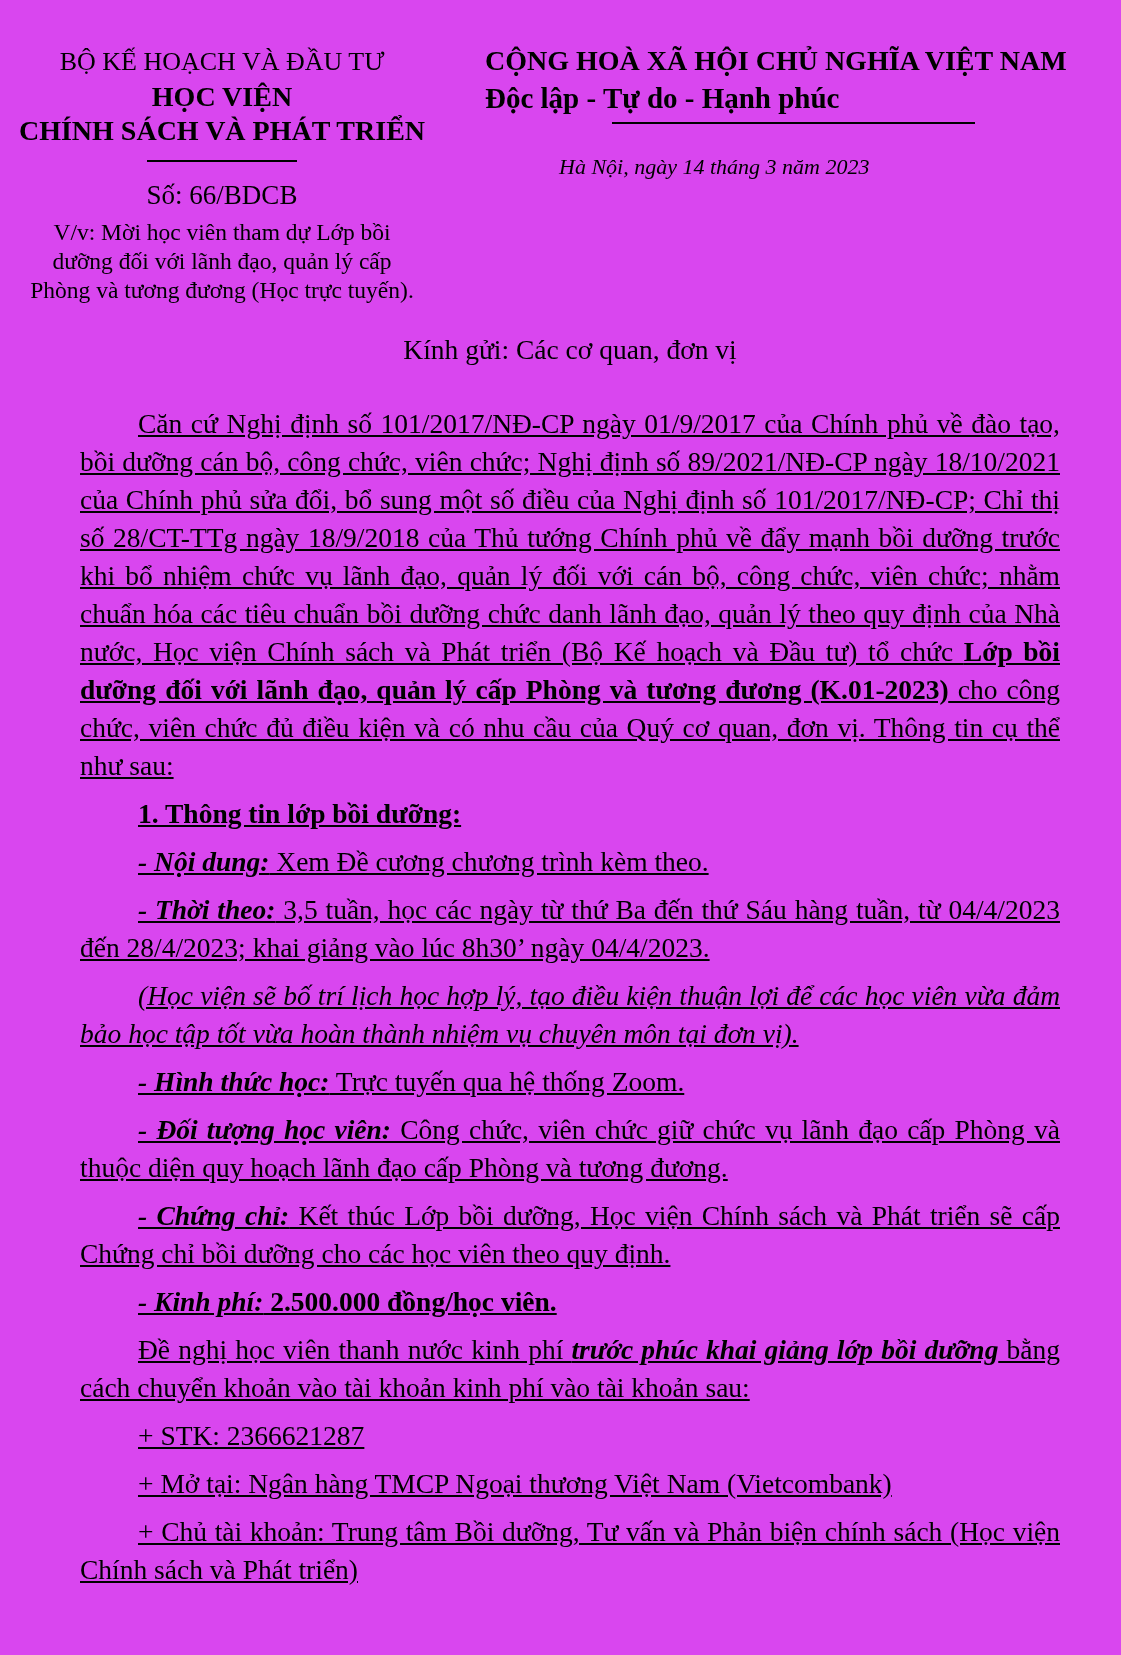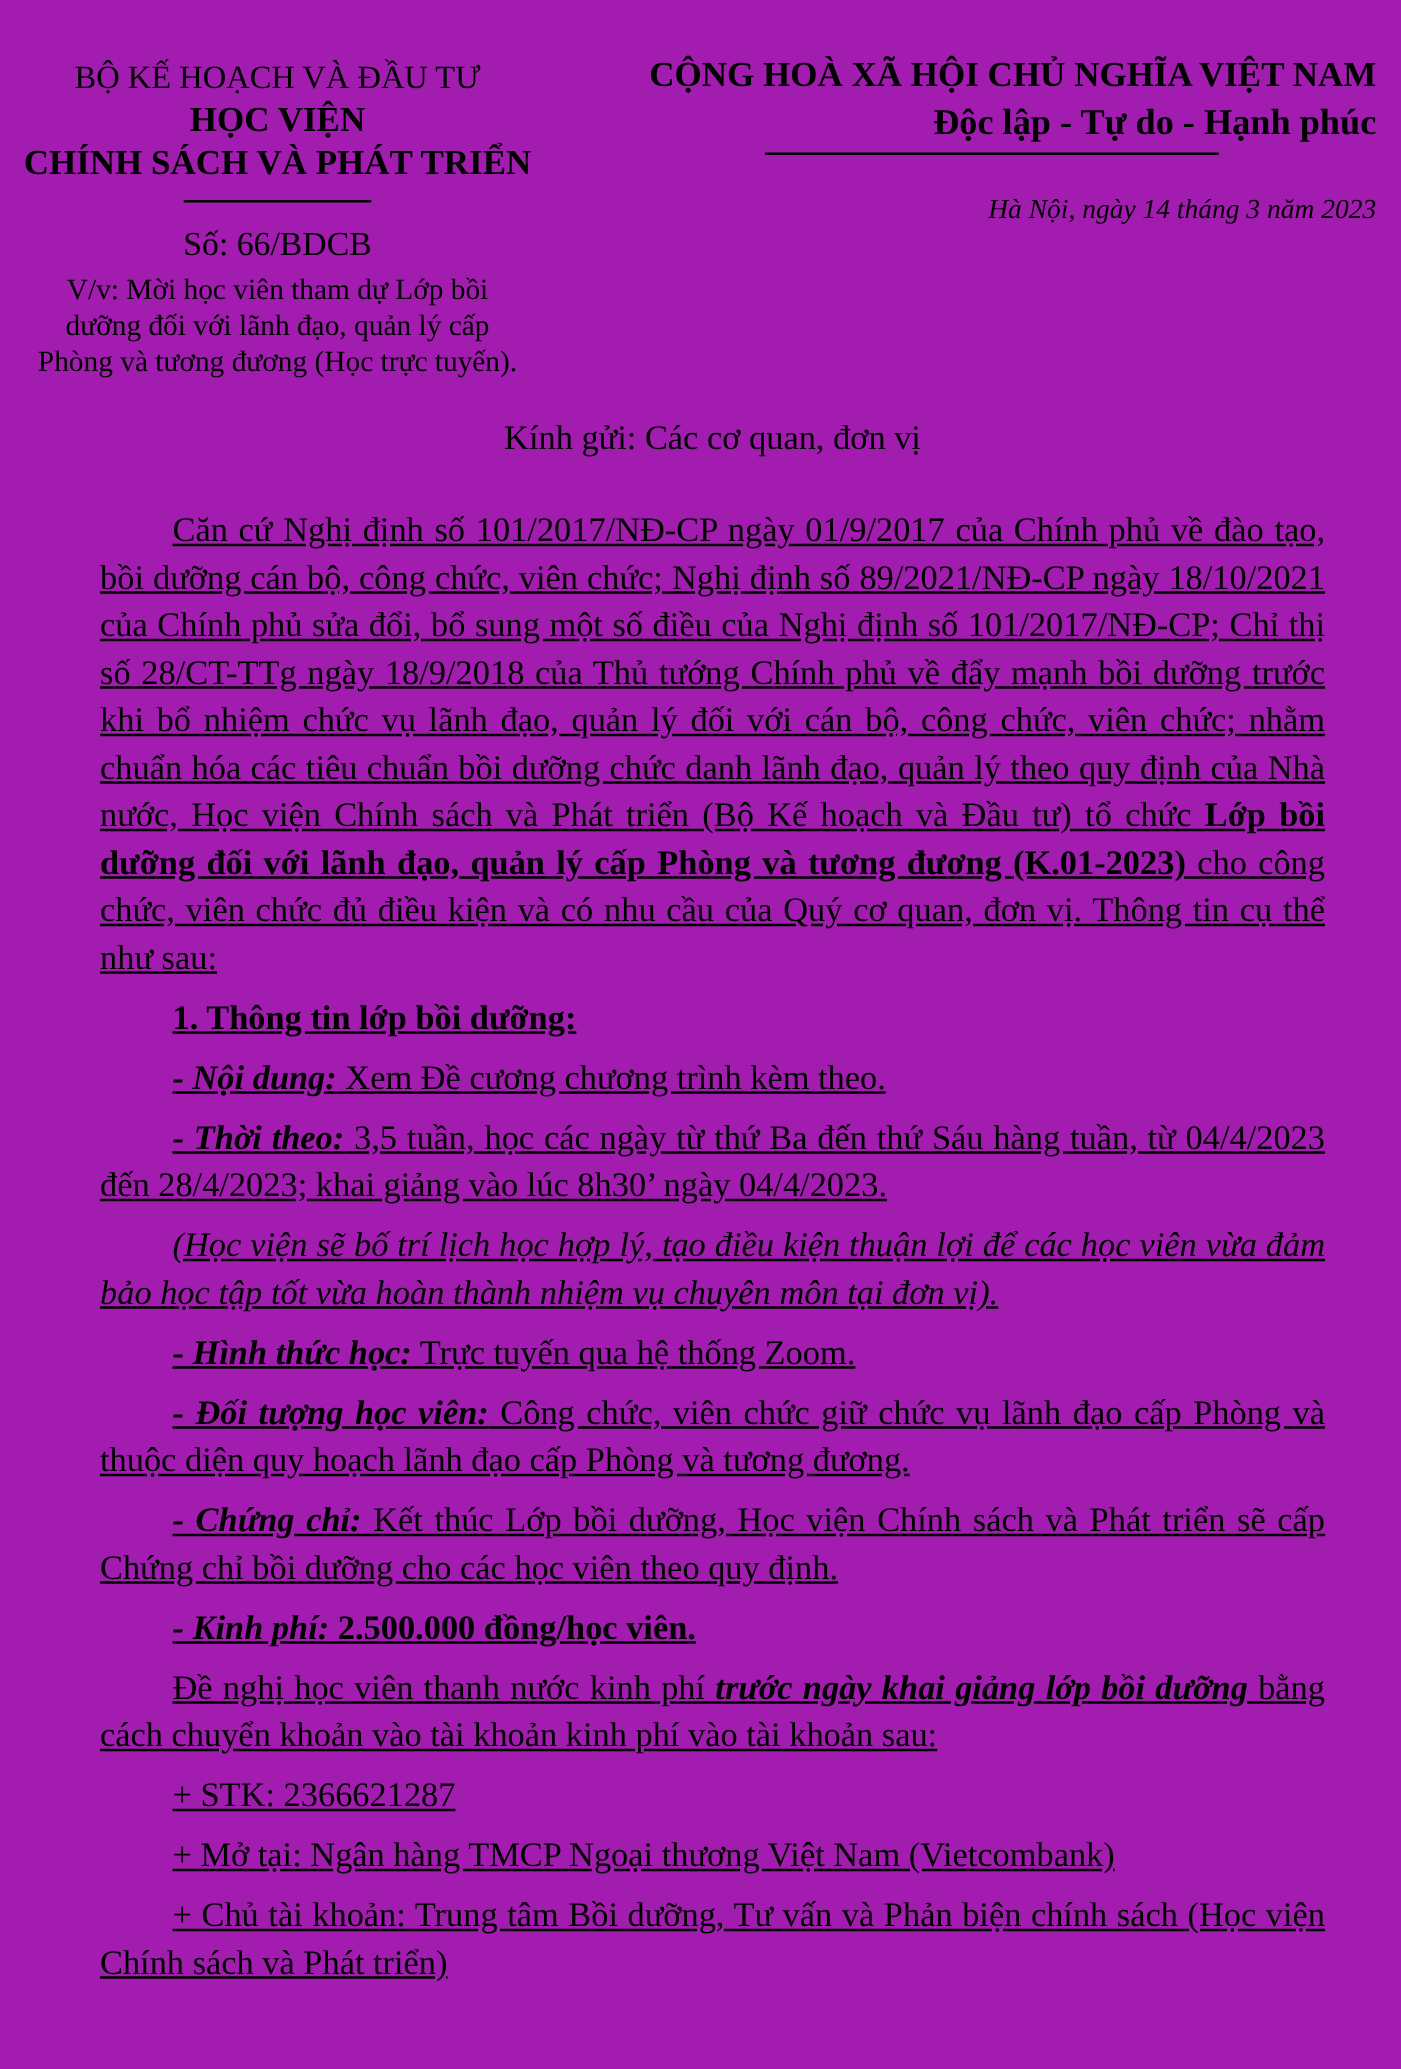--- a/index.html
+++ b/index.html
@@ -1,28 +1,28 @@
 <!DOCTYPE html>
 <html><head>
 <meta charset="utf-8">
 <style>
   html,body{margin:0;padding:0;background:#fff;}
   .page{
-    position:relative;width:1121px;height:1655px;background:#a21caf;color:#000;
+    position:relative;width:1121px;height:1655px;background:#d946ef;color:#000;
     font-family:"Liberation Serif","DejaVu Serif",serif;overflow:hidden;
   }
   .header{display:flex;padding-top:44px;}
   .header-left{width:412px;margin-left:16px;text-align:center;flex:0 0 auto;}
   .ministry{font-size:26px;line-height:36px;white-space:nowrap;}
   .org{font-weight:bold;font-size:28px;line-height:34px;white-space:nowrap;}
   .rule{border-top:2px solid #000;height:0;}
   .rule-left{width:150px;margin:12px auto 0;}
   .doc-number{font-size:27px;line-height:34px;margin-top:16px;}
   .subject{font-size:23.5px;line-height:29px;width:402px;margin:6px auto 0;}
-  .header-right{width:616px;margin-left:57px;text-align:right;flex:0 0 auto;}
+  .header-right{width:616px;margin-left:57px;text-align:left;flex:0 0 auto;}
   .nat1{font-weight:bold;font-size:28px;line-height:34px;white-space:nowrap;}
   .nat2{font-weight:bold;font-size:29px;line-height:40px;white-space:nowrap;}
   .rule-right{width:363px;margin:4px auto 0;}
   .dateline{font-style:italic;font-size:22px;line-height:34px;margin-top:26px;padding-left:74px;white-space:nowrap;}
   .body{padding:0 61px 0 80px;}
   .salutation{text-align:center;font-size:27.5px;line-height:38px;margin-top:26px;margin-bottom:36px;}
   .para{
     font-size:27.5px;line-height:38px;text-align:justify;text-indent:58px;
     margin:0 0 10px 0;
     text-decoration:underline;
@@ -56,19 +56,19 @@
     <div class="salutation">Kính gửi: Các cơ quan, đơn vị</div>
     <p class="para"><span>Căn cứ Nghị định số 101/2017/NĐ-CP ngày 01/9/2017 của Chính phủ về đào tạo, bồi dưỡng cán bộ, công chức, viên chức; Nghị định số 89/2021/NĐ-CP ngày 18/10/2021 của Chính phủ sửa đổi, bổ sung một số điều của Nghị định số 101/2017/NĐ-CP; Chỉ thị số 28/CT-TTg ngày 18/9/2018 của Thủ tướng Chính phủ về đẩy mạnh bồi dưỡng trước khi bổ nhiệm chức vụ lãnh đạo, quản lý đối với cán bộ, công chức, viên chức; nhằm chuẩn hóa các tiêu chuẩn bồi dưỡng chức danh lãnh đạo, quản lý theo quy định của Nhà nước, Học viện Chính sách và Phát triển (Bộ Kế hoạch và Đầu tư) tổ chức </span><span class="b">Lớp bồi dưỡng đối với lãnh đạo, quản lý cấp Phòng và tương đương (K.01-2023)</span><span> cho công chức, viên chức đủ điều kiện và có nhu cầu của Quý cơ quan, đơn vị. Thông tin cụ thể như sau:</span></p>
     <p class="para"><span class="b">1. Thông tin lớp bồi dưỡng:</span></p>
     <p class="para"><span class="b i">- Nội dung:</span><span> Xem Đề cương chương trình kèm theo.</span></p>
     <p class="para"><span class="b i">- Thời theo:</span><span> 3,5 tuần, học các ngày từ thứ Ba đến thứ Sáu hàng tuần, từ 04/4/2023 đến 28/4/2023; khai giảng vào lúc 8h30’ ngày 04/4/2023.</span></p>
     <p class="para"><span class="i">(Học viện sẽ bố trí lịch học hợp lý, tạo điều kiện thuận lợi để các học viên vừa đảm bảo học tập tốt vừa hoàn thành nhiệm vụ chuyên môn tại đơn vị).</span></p>
     <p class="para"><span class="b i">- Hình thức học:</span><span> Trực tuyến qua hệ thống Zoom.</span></p>
     <p class="para"><span class="b i">- Đối tượng học viên:</span><span> Công chức, viên chức giữ chức vụ lãnh đạo cấp Phòng và thuộc diện quy hoạch lãnh đạo cấp Phòng và tương đương.</span></p>
     <p class="para"><span class="b i">- Chứng chỉ:</span><span> Kết thúc Lớp bồi dưỡng, Học viện Chính sách và Phát triển sẽ cấp Chứng chỉ bồi dưỡng cho các học viên theo quy định.</span></p>
     <p class="para"><span class="b i">- Kinh phí:</span><span class="b"> 2.500.000 đồng/học viên.</span></p>
-    <p class="para"><span>Đề nghị học viên thanh nước kinh phí </span><span class="b i">trước ngày khai giảng lớp bồi dưỡng</span><span> bằng cách chuyển khoản vào tài khoản kinh phí vào tài khoản sau:</span></p>
+    <p class="para"><span>Đề nghị học viên thanh nước kinh phí </span><span class="b i">trước phúc khai giảng lớp bồi dưỡng</span><span> bằng cách chuyển khoản vào tài khoản kinh phí vào tài khoản sau:</span></p>
     <p class="para"><span>+ STK: 2366621287</span></p>
     <p class="para"><span>+ Mở tại: Ngân hàng TMCP Ngoại thương Việt Nam (Vietcombank)</span></p>
     <p class="para"><span>+ Chủ tài khoản: Trung tâm Bồi dưỡng, Tư vấn và Phản biện chính sách (Học viện Chính sách và Phát triển)</span></p>
   </div>
 
 </div>
 
 </body></html>

